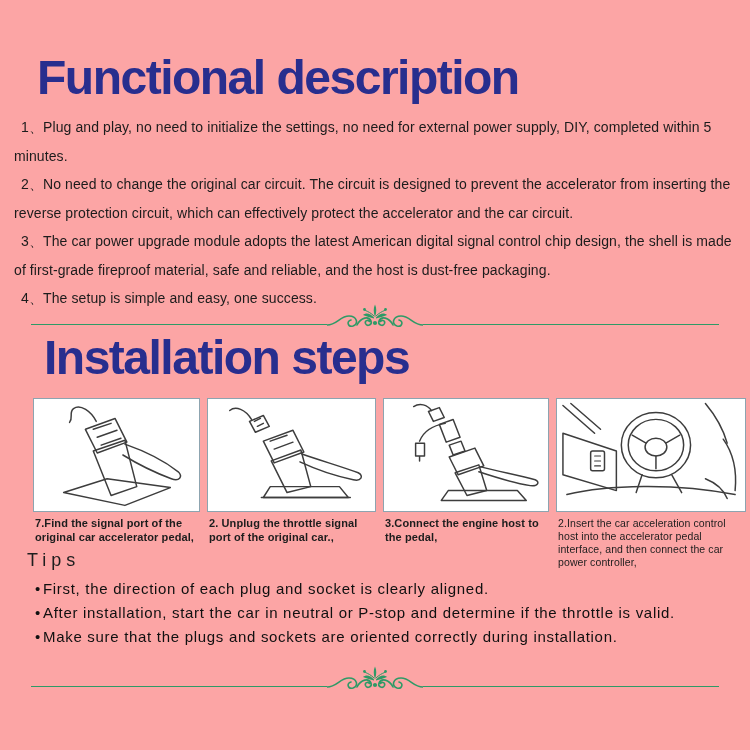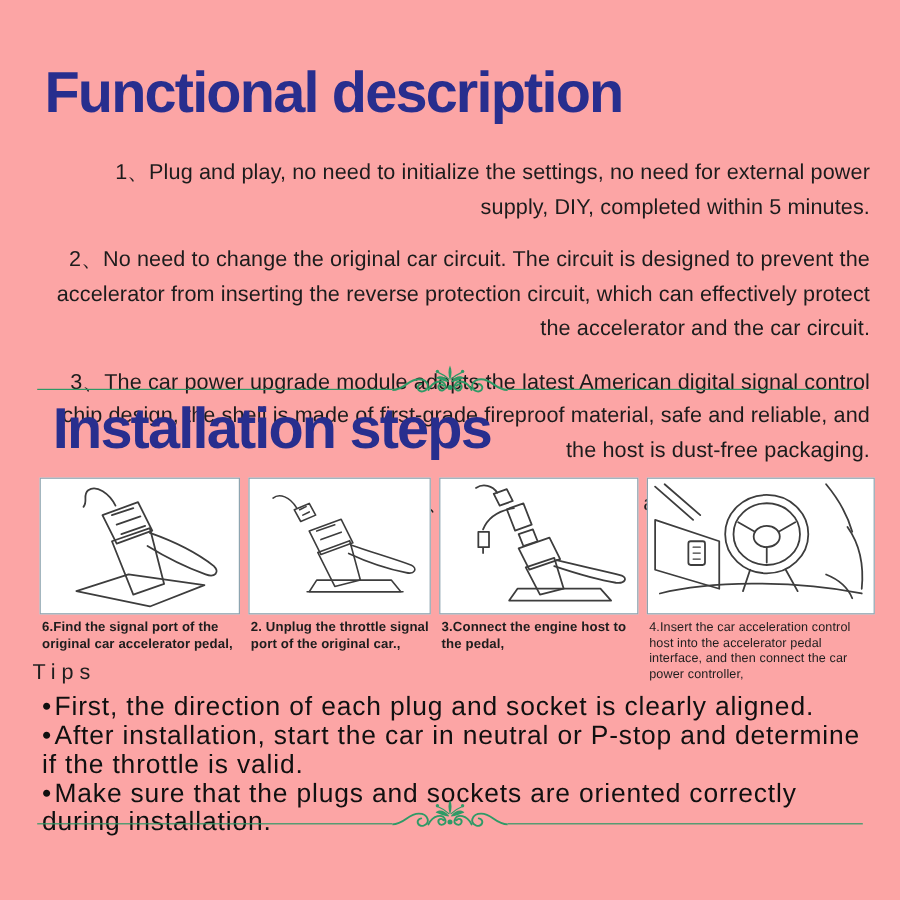--- a/index.html
+++ b/index.html
@@ -10,51 +10,51 @@
   
   .big-title{
     position:absolute;margin:0;color:#282e8e;font-weight:bold;
     font-size:48px;letter-spacing:-1.5px;line-height:1.1;
   }
   .t-func{left:37px;top:52px;}
   .t-inst{left:44px;top:332px;}
   
   .func-list{position:absolute;left:14px;top:113px;width:727px;}
   .func-list p{
-    margin:16px;text-indent:7px;font-size:18px;line-height:28.5px;
-    color:#1c1c1c;letter-spacing:0.1px;text-align:right;
+    margin:0;text-indent:7px;font-size:14px;line-height:28.5px;
+    color:#1c1c1c;letter-spacing:0.1px;
   }
   
   .divider{position:absolute;left:31px;width:688px;height:26px;display:flex;align-items:flex-end;}
   .divider-top{top:304px;}
   .divider-bottom{top:666px;}
   .dline{flex:1;height:5px;border-top:1.7px solid #2e9a66;}
   .ornament{width:96px;height:26px;flex:0 0 auto;}
   
   .steps{position:absolute;left:33px;top:398px;display:flex;gap:7px;}
   .step{display:flex;flex-direction:column;}
-  .s1{width:167px;}.s2{width:152px;align-items:flex-end;}.s3{width:166px;}.s4{width:190px;}
+  .s1{width:167px;}.s2{width:169px;align-items:flex-end;}.s3{width:166px;}.s4{width:190px;}
   .step-img{
     background:#ffffff;border:1px solid #8da4b0;height:114px;
     box-sizing:border-box;overflow:hidden;
   }
   .step-img svg{display:block;width:100%;height:100%;}
   .caption{
     margin:5px 0 0 2px;font-size:11px;font-weight:bold;color:#1d1d1d;
     line-height:13.5px;letter-spacing:0.1px;
   }
   .s4 .caption{font-weight:normal;font-size:10.5px;line-height:13px;}
   
   .tips-title{
     position:absolute;left:27px;top:550px;margin:0;font-size:18px;
     font-weight:normal;color:#1e1e1e;letter-spacing:5px;
   }
   .tips{position:absolute;left:35px;top:577px;margin:0;padding:0;list-style:none;width:700px;}
   .tips li{
-    font-size:22px;line-height:24px;color:#101010;letter-spacing:0.7px;
+    font-size:15px;line-height:24px;color:#101010;letter-spacing:0.7px;
   }
   .tips .bullet{margin-right:2px;}
   .art{stroke:#3d3d3d;stroke-width:1.5;fill:none;stroke-linecap:round;stroke-linejoin:round;}
   .orn-stroke{stroke:#2e9a66;stroke-width:1.6;fill:none;stroke-linecap:round;}
   .orn-fill{fill:#2e9a66;stroke:none;}
 </style>
 </head>
 <body>
 
 <div class="canvas">
@@ -101,21 +101,21 @@
           <g class="art">
             <path d="M63 22 C58 12 47 4 40 9 C35 13 40 18 36 23"></path>
             <path d="M52 30 L82 19 L94 43 L64 54 Z"></path>
             <path d="M60 30 L78 24 M64 38 L84 31 M68 46 L88 39"></path>
             <path d="M60 52 L92 41 L104 88 L78 97 Z"></path>
             <path d="M30 94 L74 80 L138 89 L92 107 Z"></path>
             <path d="M92 45 C112 52 132 62 146 73 C151 78 147 83 139 80 C120 73 103 64 90 56"></path>
           </g>
         </svg>
       </div>
-      <p class="caption">6.Find the signal port of the original car accelerator pedal,</p>
+      <p class="caption">7.Find the signal port of the original car accelerator pedal,</p>
     </div>
 
     <div class="step s2">
       <div class="step-img">
         <svg viewBox="0 0 169 112">
           <g class="art">
             <path d="M44 20 C38 10 28 6 22 11"></path>
             <path d="M42 22 L56 16 L62 27 L48 33 Z"></path>
             <path d="M47 22 L53 19 M50 27 L56 24"></path>
             <path d="M56 42 L86 31 L97 53 L67 64 Z"></path>
@@ -163,21 +163,21 @@
             <path d="M6 34 L60 52 L60 92 L6 76 Z"></path>
             <rect x="34" y="52" width="14" height="20" rx="2"></rect>
             <path d="M38 57 L44 57 M38 62 L44 62 M38 67 L44 67" stroke-width="1.1"></path>
             <path d="M10 96 C50 86 120 84 180 96"></path>
             <path d="M86 76 L80 94 M116 76 L126 94"></path>
             <path d="M168 40 C178 54 182 72 180 92"></path>
             <path d="M150 80 C160 84 168 90 172 100"></path>
           </g>
         </svg>
       </div>
-      <p class="caption">4.Insert the car acceleration control host into the accelerator pedal interface, and then connect the car power controller,</p>
+      <p class="caption">2.Insert the car acceleration control host into the accelerator pedal interface, and then connect the car power controller,</p>
     </div>
 
   </div>
 
   <h2 class="tips-title">Tips</h2>
 
   <ul class="tips">
     <li><span class="bullet">•</span><span>First, the direction of each plug and socket is clearly aligned.</span></li>
     <li><span class="bullet">•</span><span>After installation, start the car in neutral or P-stop and determine if the throttle is valid.</span></li>
     <li><span class="bullet">•</span><span>Make sure that the plugs and sockets are oriented correctly during installation.</span></li>

